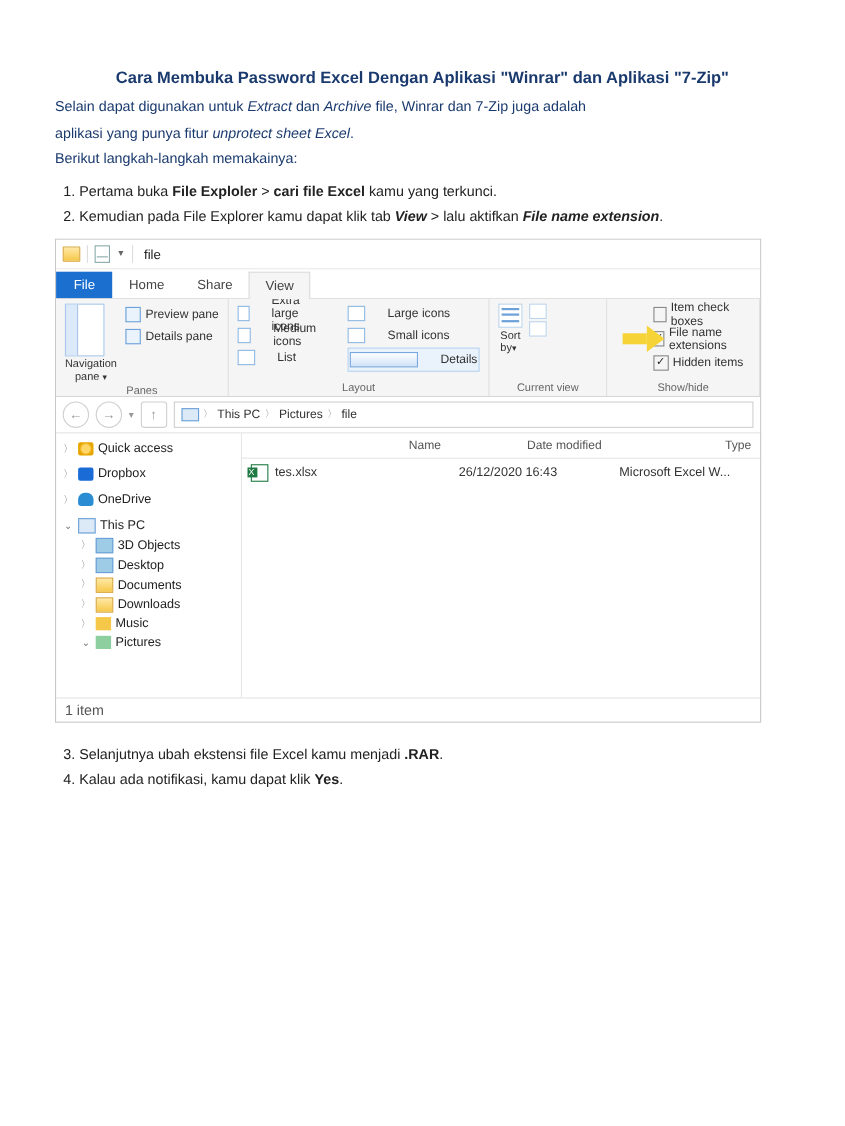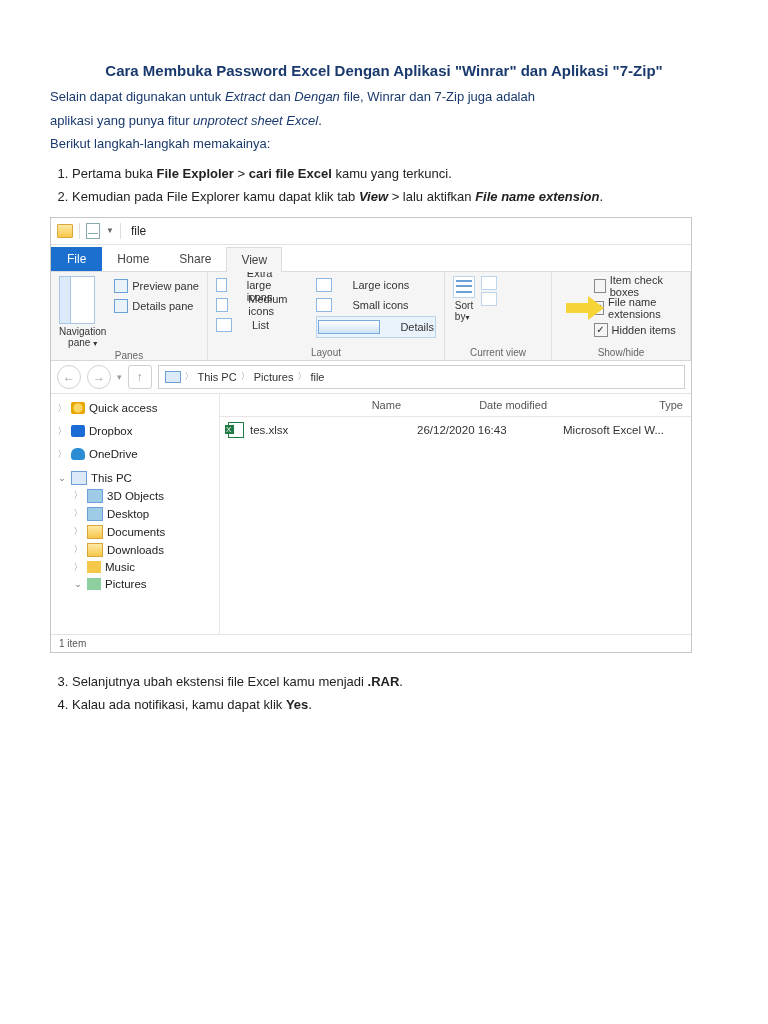--- a/index.html
+++ b/index.html
@@ -190,30 +190,30 @@
   .col-type{width:120px;}
   .row{
     display:flex;align-items:center;font-size:11.5px;
   }
   .row div{padding:5px 8px;}
   .row .fname{flex:1;display:flex;align-items:center;gap:6px;}
   .xls-ic{width:14px;height:14px;background:#fff;border:1px solid #1f7a43;position:relative;}
   .xls-ic:before{content:"";position:absolute;left:-4px;top:2px;width:9px;height:9px;background:#1f7a43;}
   .xls-ic:after{content:"X";position:absolute;left:-3px;top:2px;font-size:8px;color:#fff;}
 
-  .status{border-top:1px solid #e3e3e3;padding:3px 8px;font-size:10px;color:#555;}
+  .status{border-top:1px solid #e3e3e3;padding:3px 8px;font-size:13px;color:#555;}
 
   .step34{margin-top:19px;}
 </style>
 </head>
 <body>
 
 <div class="title">Cara Membuka Password Excel Dengan Aplikasi "Winrar" dan Aplikasi "7-Zip"</div>
 <div class="intro">
-  <span>Selain dapat digunakan untuk </span><span class="italic">Extract</span><span> dan </span><span class="italic">Dengan</span><span> file, Winrar dan 7-Zip juga adalah</span>
+  <span>Selain dapat digunakan untuk </span><span class="italic">Extract</span><span> dan </span><span class="italic">Archive</span><span> file, Winrar dan 7-Zip juga adalah</span>
 </div>
 <div class="intro">
   <span>aplikasi yang punya fitur </span><span class="italic">unprotect sheet Excel</span><span>.</span>
 </div>
 <div class="intro">Berikut langkah-langkah memakainya:</div>
 
 <ol>
   <li>
     <span>Pertama buka </span><b>File Exploler</b><span> &gt; </span><b>cari file Excel</b><span> kamu yang terkunci.</span>
   </li>

